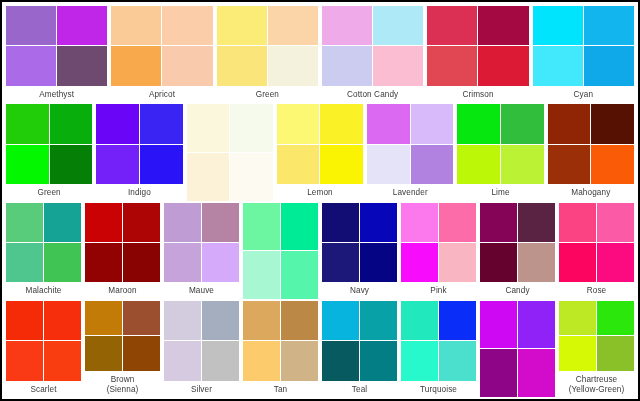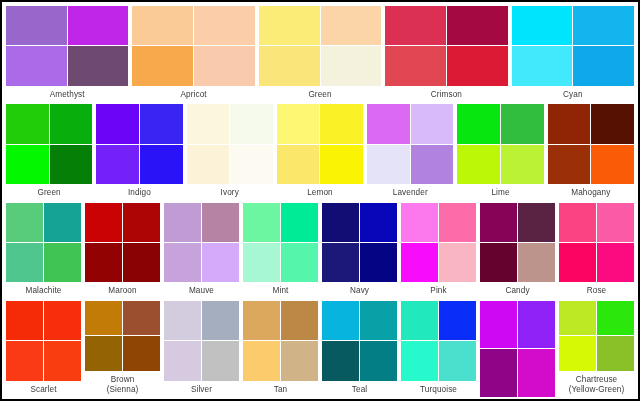--- a/index.html
+++ b/index.html
@@ -88,20 +88,29 @@
         <div class="swatch-quad">
           <div class="swatch" style="background-color: rgb(250, 236, 119);"></div>
           <div class="swatch" style="background-color: rgb(251, 213, 167);"></div>
           <div class="swatch" style="background-color: rgb(250, 229, 123);"></div>
           <div class="swatch" style="background-color: rgb(244, 242, 220);"></div>
         </div>
         <div class="cell-label">Green</div>
       </div>
       <div class="palette-cell">
         <div class="swatch-quad">
+          <div class="swatch" style="background-color: rgb(239, 170, 234);"></div>
+          <div class="swatch" style="background-color: rgb(173, 233, 247);"></div>
+          <div class="swatch" style="background-color: rgb(204, 204, 240);"></div>
+          <div class="swatch" style="background-color: rgb(251, 189, 210);"></div>
+        </div>
+        <div class="cell-label">Cotton Candy</div>
+      </div>
+      <div class="palette-cell">
+        <div class="swatch-quad">
           <div class="swatch" style="background-color: rgb(220, 47, 84);"></div>
           <div class="swatch" style="background-color: rgb(165, 9, 65);"></div>
           <div class="swatch" style="background-color: rgb(225, 70, 83);"></div>
           <div class="swatch" style="background-color: rgb(221, 26, 54);"></div>
         </div>
         <div class="cell-label">Crimson</div>
       </div>
       <div class="palette-cell">
         <div class="swatch-quad">
           <div class="swatch" style="background-color: rgb(0, 229, 253);"></div>
@@ -131,21 +140,20 @@
         </div>
         <div class="cell-label">Indigo</div>
       </div>
       <div class="palette-cell">
         <div class="swatch-quad">
           <div class="swatch" style="background-color: rgb(250, 247, 221);"></div>
           <div class="swatch" style="background-color: rgb(246, 250, 236);"></div>
           <div class="swatch" style="background-color: rgb(252, 242, 215);"></div>
           <div class="swatch" style="background-color: rgb(253, 251, 241);"></div>
         </div>
-        <div class="cell-label">Ivory</div>
       </div>
       <div class="palette-cell">
         <div class="swatch-quad">
           <div class="swatch" style="background-color: rgb(252, 248, 116);"></div>
           <div class="swatch" style="background-color: rgb(250, 242, 38);"></div>
           <div class="swatch" style="background-color: rgb(251, 232, 106);"></div>
           <div class="swatch" style="background-color: rgb(250, 243, 2);"></div>
         </div>
         <div class="cell-label">Lemon</div>
       </div>
@@ -205,21 +213,20 @@
         </div>
         <div class="cell-label">Mauve</div>
       </div>
       <div class="palette-cell">
         <div class="swatch-quad">
           <div class="swatch" style="background-color: rgb(108, 246, 162);"></div>
           <div class="swatch" style="background-color: rgb(0, 235, 150);"></div>
           <div class="swatch" style="background-color: rgb(167, 247, 210);"></div>
           <div class="swatch" style="background-color: rgb(85, 245, 172);"></div>
         </div>
-        <div class="cell-label">Mint</div>
       </div>
       <div class="palette-cell">
         <div class="swatch-quad">
           <div class="swatch" style="background-color: rgb(18, 12, 117);"></div>
           <div class="swatch" style="background-color: rgb(7, 7, 185);"></div>
           <div class="swatch" style="background-color: rgb(28, 24, 121);"></div>
           <div class="swatch" style="background-color: rgb(4, 4, 132);"></div>
         </div>
         <div class="cell-label">Navy</div>
       </div>

